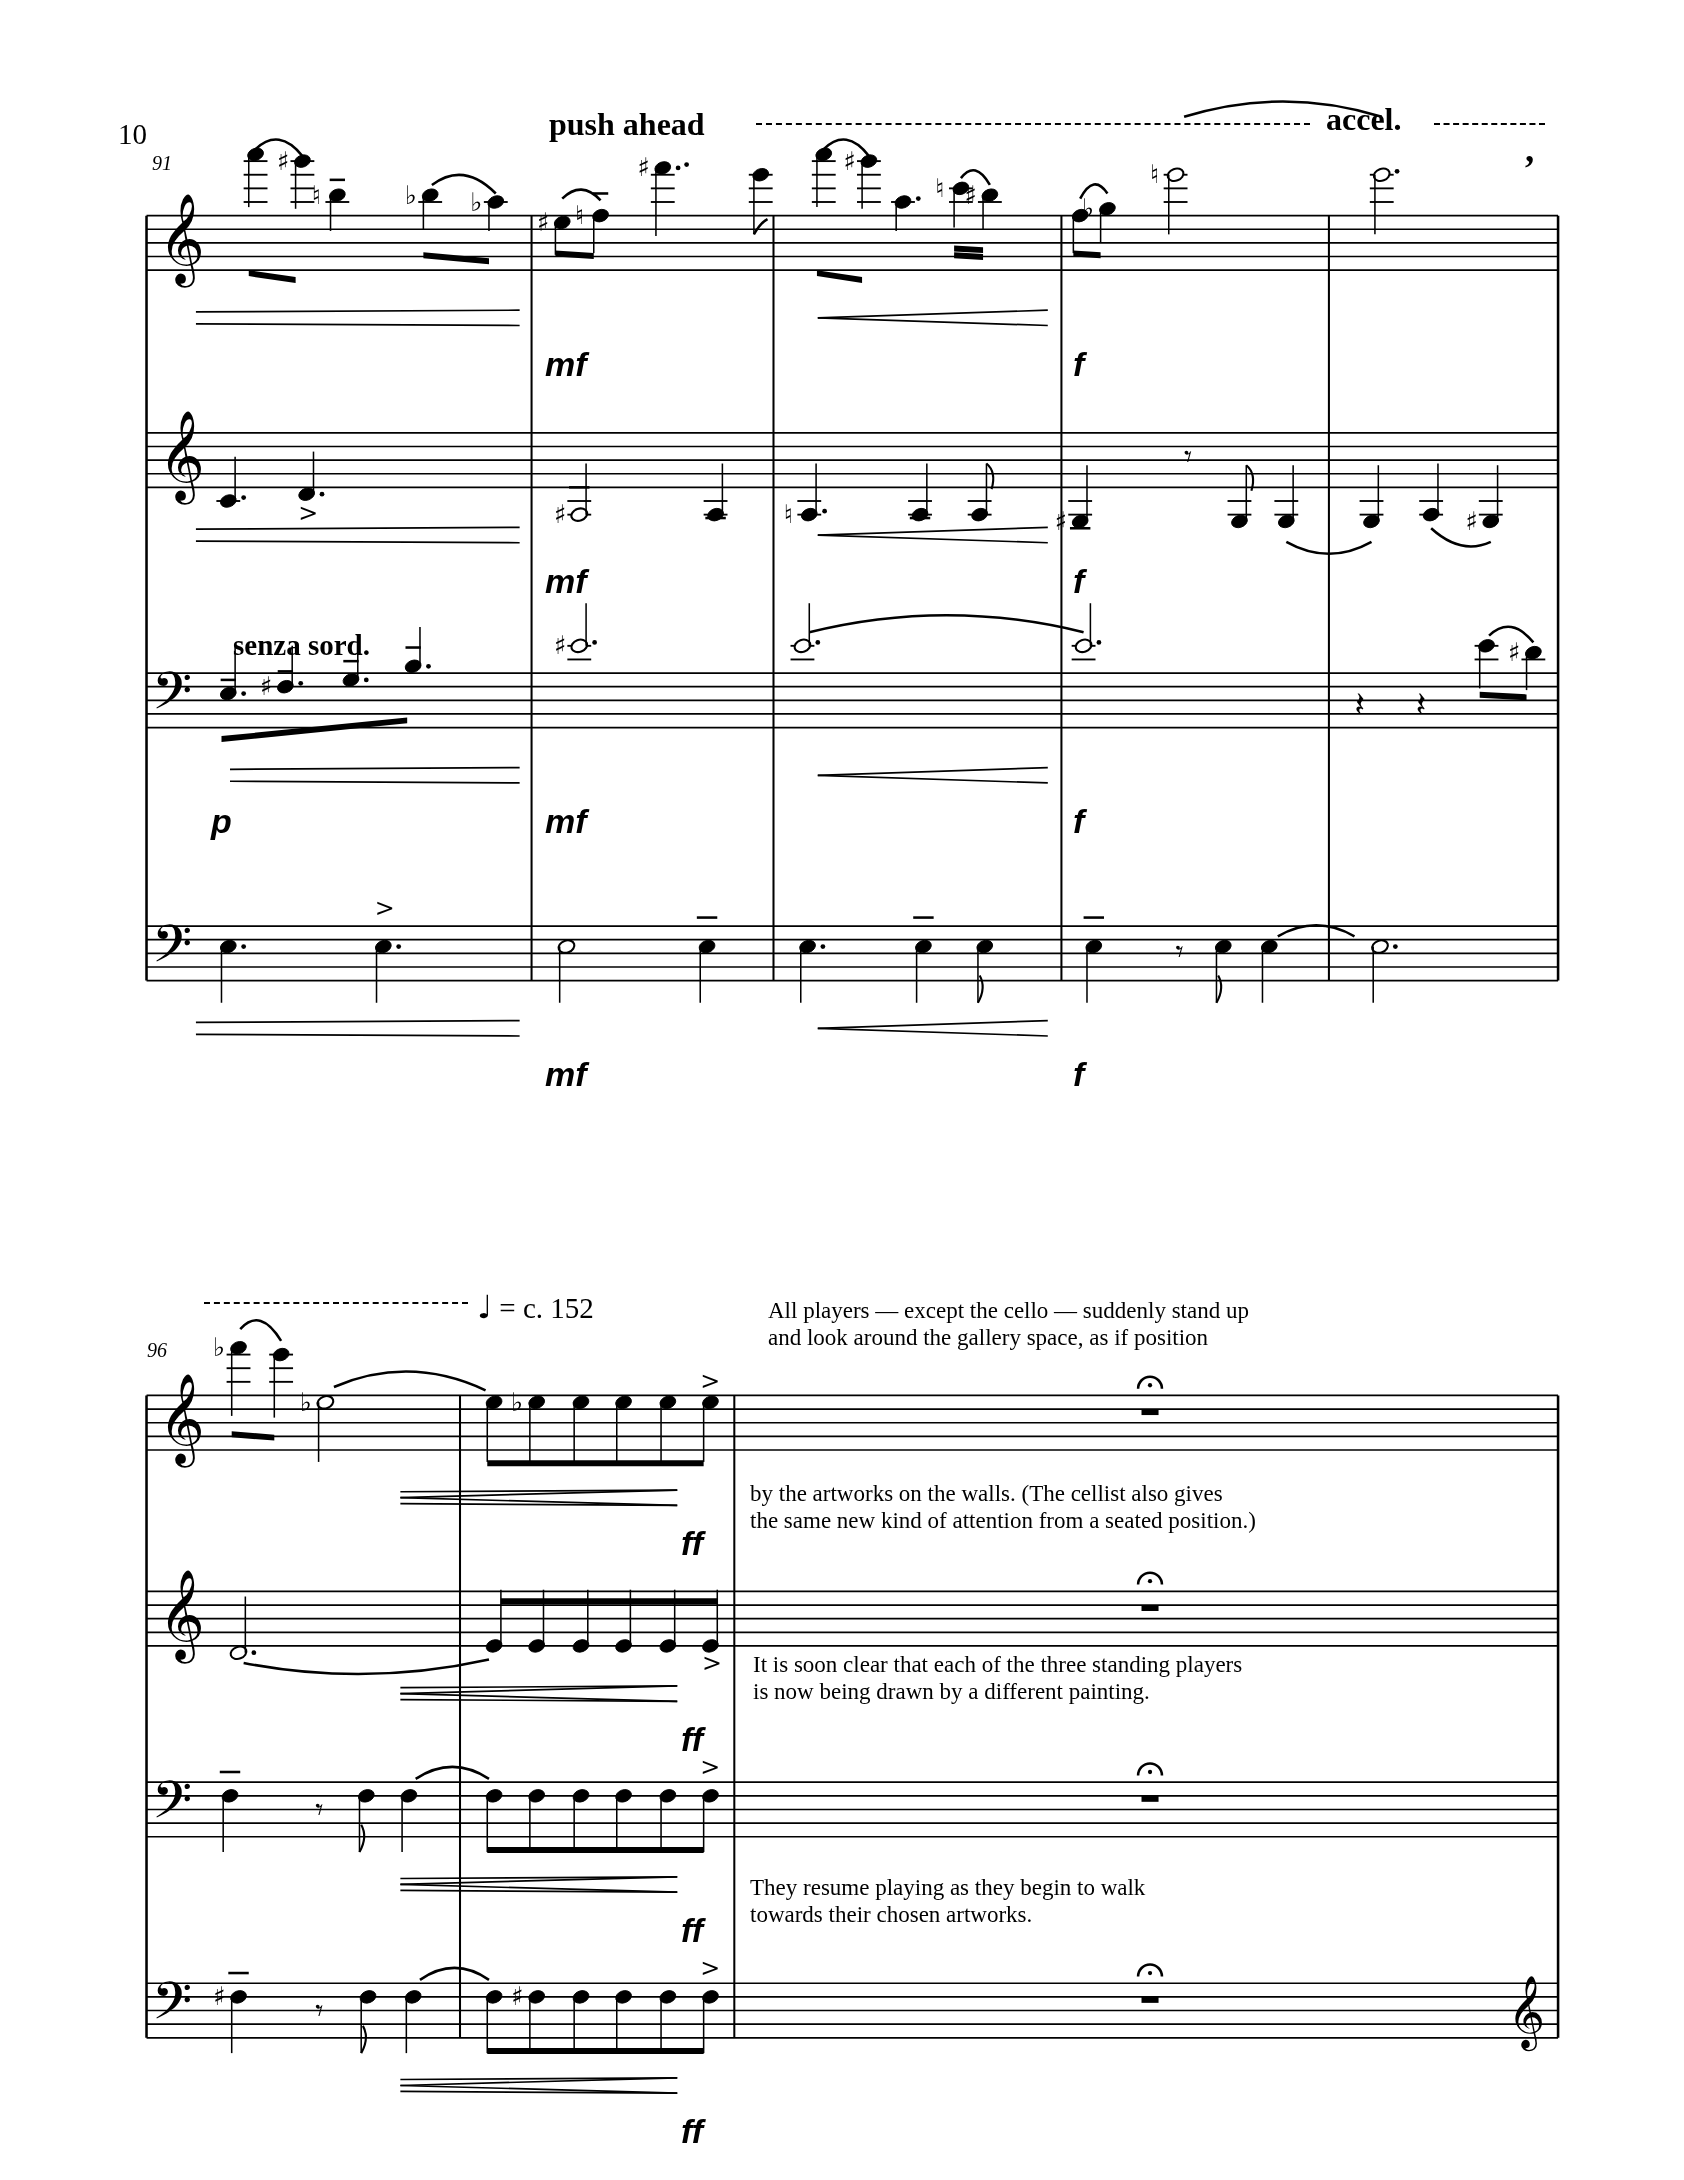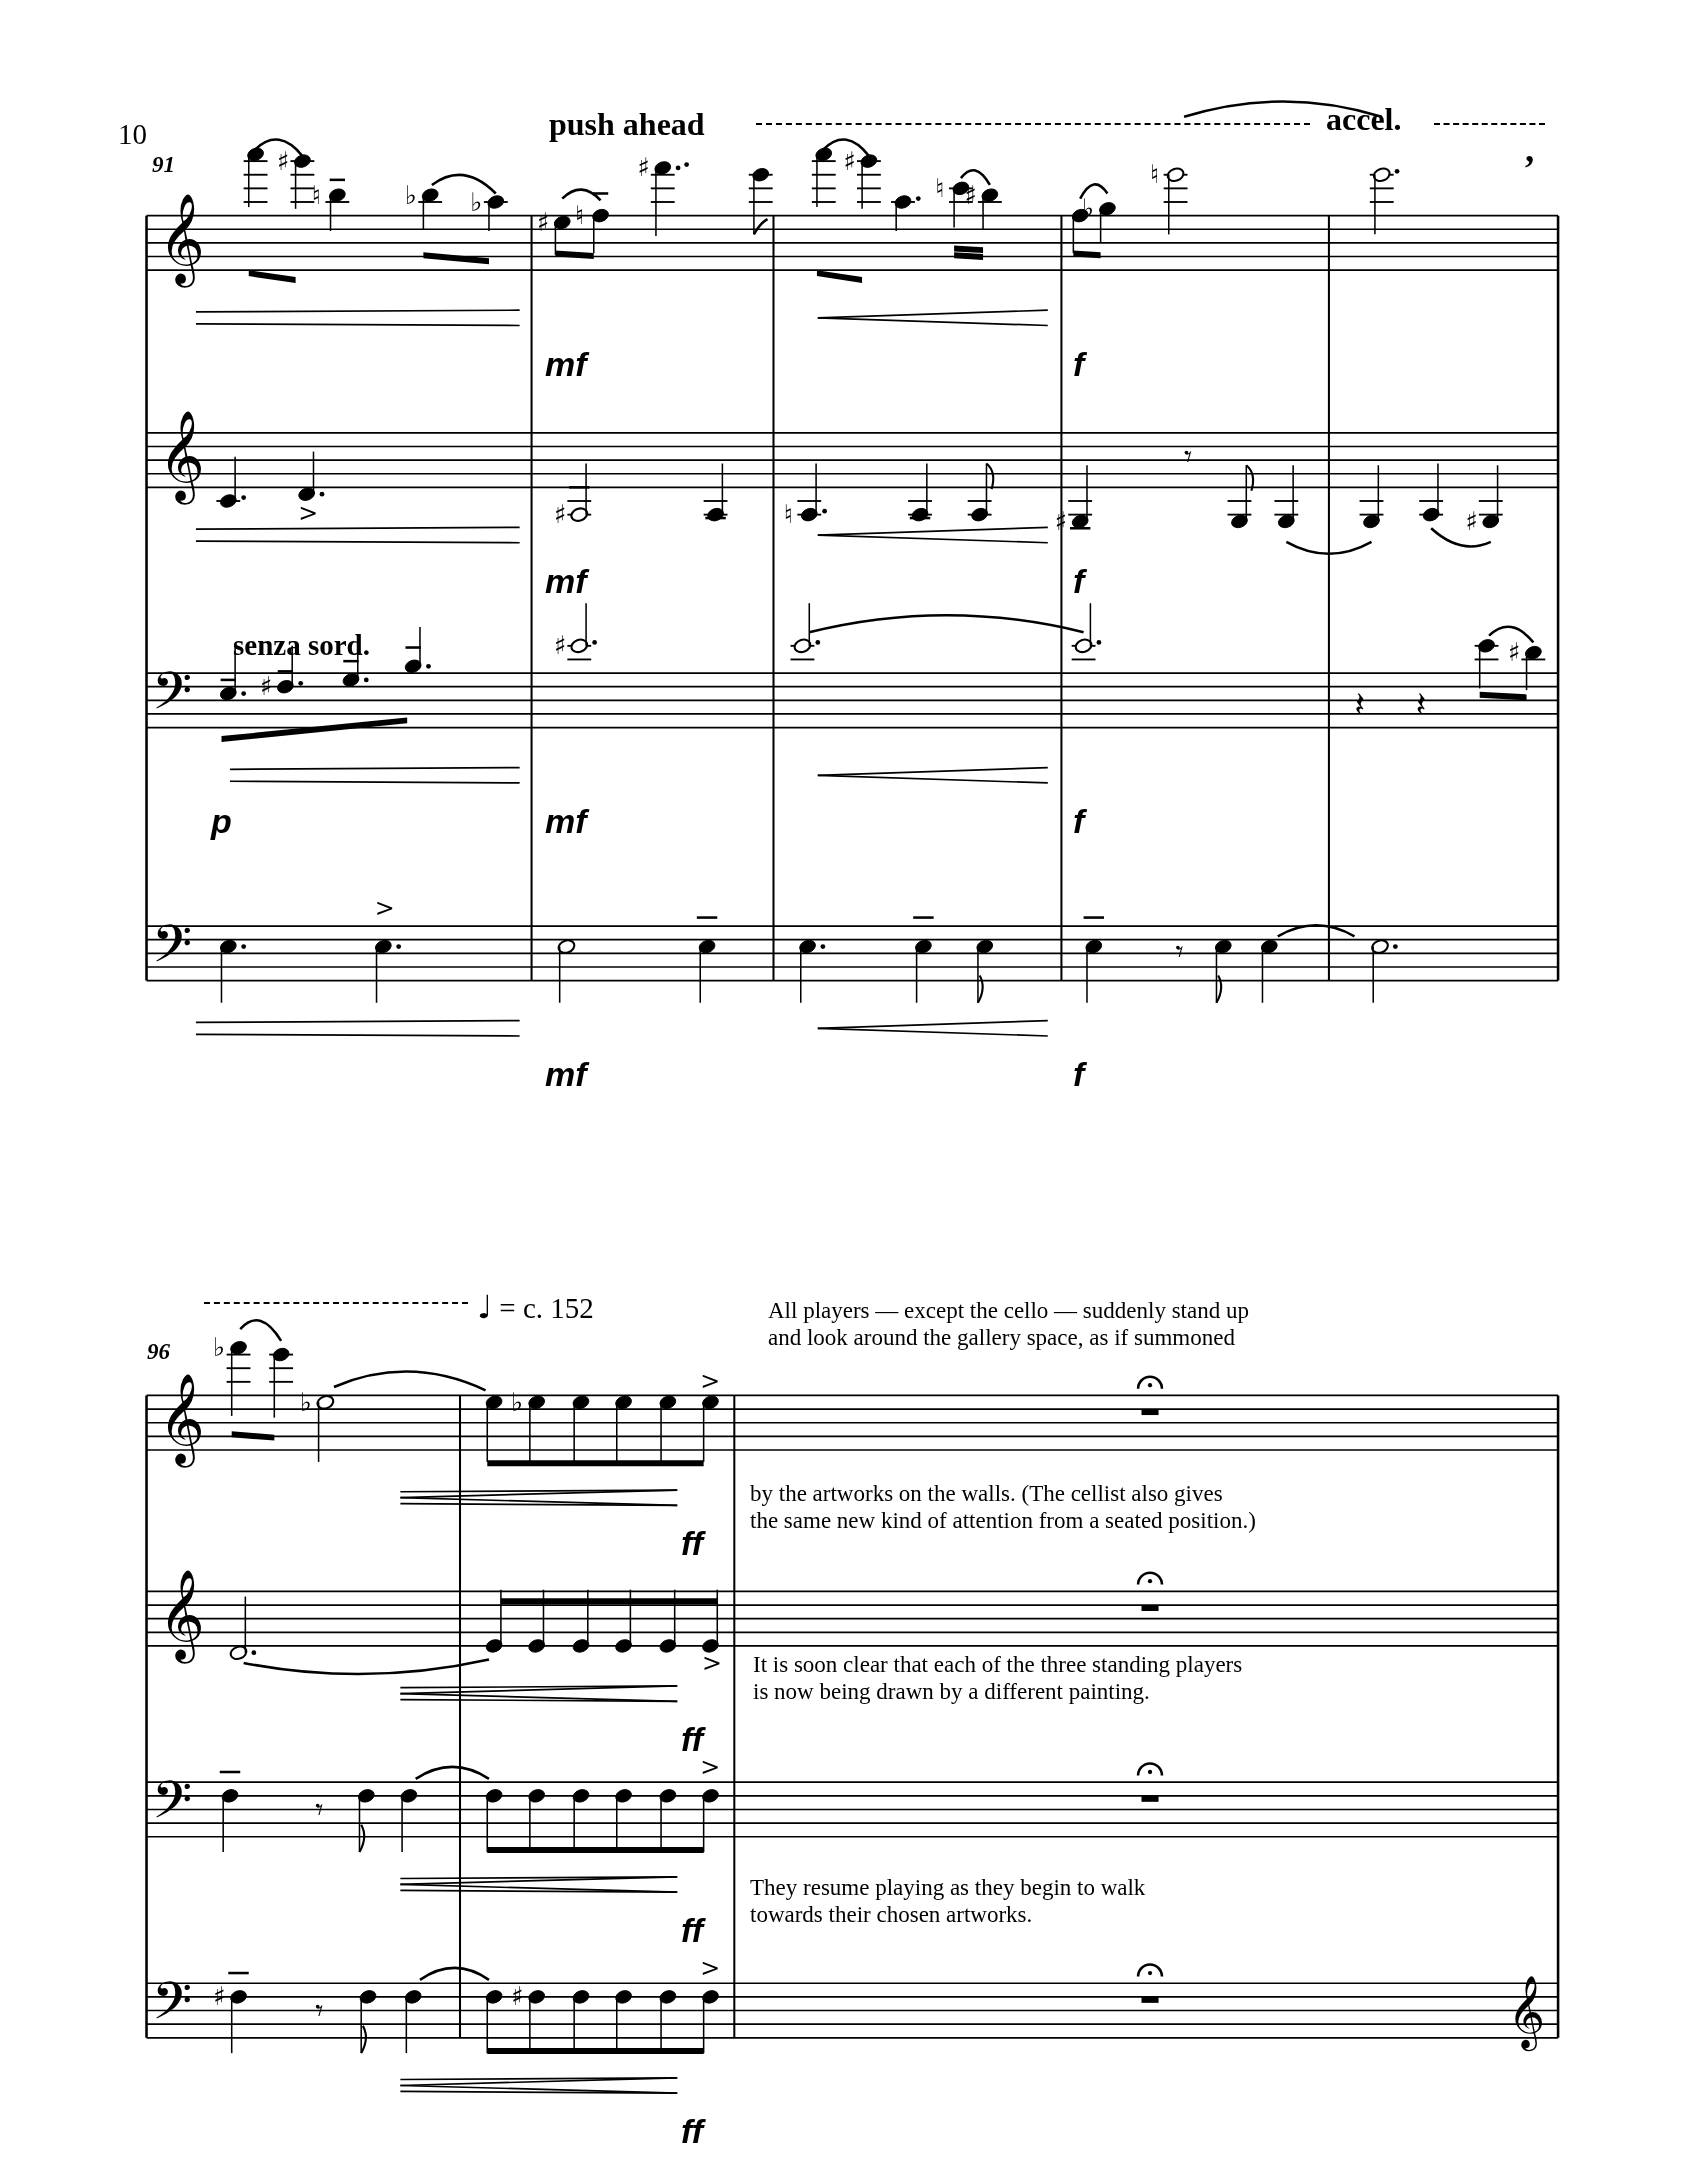--- a/index.html
+++ b/index.html
@@ -1,20 +1,20 @@
 <!DOCTYPE html>
 <html style="font-size:13.6px"><head>
 <meta charset="utf-8">
 <style>
   html, body { margin:0; padding:0; background:#ffffff; }
   body { width:1685px; height:2181px; position:relative; overflow:hidden;
          font-family:"Liberation Serif","DejaVu Serif",serif; color:#000; }
   .abs { position:absolute; white-space:nowrap; }
   .pagenum { font-size:29px; }
-  .mnum { font-size:23px; font-style:italic;font-weight:bold; }
+  .mnum { font-size:20px; font-style:italic; }
   .tempo-bold { font-weight:bold; font-size:32px; }
   .tempo-plain { font-size:29px;text-align:center; }
   .direction { font-size:29px; }
   .dash { border-top:2.6px dashed #000; height:0; position:absolute; }
   .note-text { font-size:23px; line-height:27px; white-space:normal; }
   .dyn { font-family:Liberation Sans, sans-serif; font-weight:bold; font-style:italic; font-size:34px;margin-top:44px; }
   svg#score { position:absolute; left:0; top:0; }
 </style>
 </head>
 <body>
@@ -32,21 +32,21 @@
 
 <div class="dash" style="left:204px;top:1302px;width:264px;"></div>
 <div class="abs mnum" style="left:147px;top:1339px;">96</div>
 <div class="abs tempo-plain" style="left:477px;top:1288px;">
   <span style="font-family:'DejaVu Sans',sans-serif;font-size:32px;">♩</span>
   <span>= c. 152</span>
 </div>
 
 <div class="abs note-text" style="left:768px;top:1285px;margin-top:12px;">
   <div>All players — except the cello — suddenly stand up</div>
-  <div>and look around the gallery space, as if summoned</div>
+  <div>and look around the gallery space, as if position</div>
 </div>
 <div class="abs note-text" style="left:750px;top:1480px;">
   <div>by the artworks on the walls. (The cellist also gives</div>
   <div>the same new kind of attention from a seated position.)</div>
 </div>
 <div class="abs note-text" style="left:753px;top:1651px;">
   <div>It is soon clear that each of the three standing players</div>
   <div>is now being drawn by a different painting.</div>
 </div>
 <div class="abs note-text" style="left:750px;top:1874px;">

